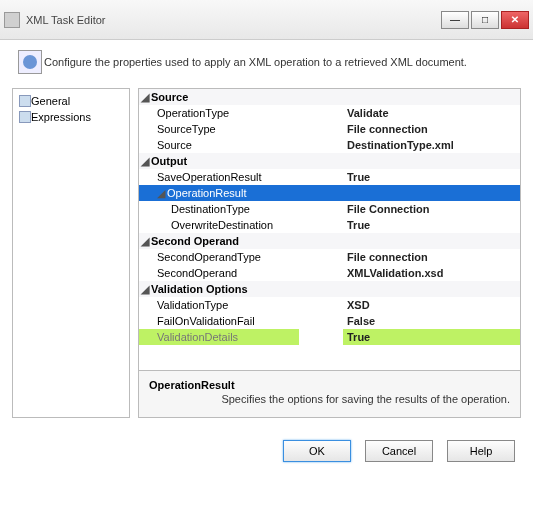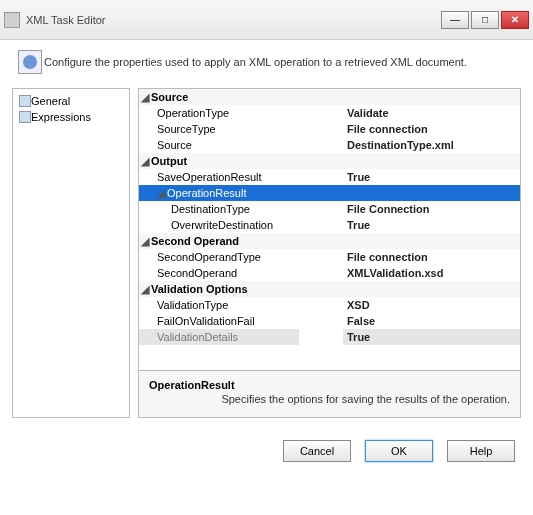--- a/index.html
+++ b/index.html
@@ -23,21 +23,21 @@
     .row { display: flex; font-size: 11px; line-height: 16px; }
     .row .c1 { width: 160px; padding-left: 4px; display: flex; align-items: center; }
     .row .c2 { flex: 1; font-weight: bold; color: #222; padding-left: 4px; margin-left: 44px; }
     .cat { font-weight: bold; background: #f6f6f8; }
     .cat .c1 { padding-left: 2px; }
     .caret { display: inline-block; width: 10px; color: #555; }
     .indent1 { padding-left: 18px !important; }
     .indent2 { padding-left: 32px !important; }
     .sel { background: #1a6fd6; color: #fff; }
     .sel .c2 { color: #fff; }
-    .hl .c1, .hl .c2 { background: #e5e5e5; }
+    .hl .c1, .hl .c2 { background: #bef264; }
     .hl .c1 { color: #777; }
     .info-panel { border-top: 1px solid #bbb; padding: 8px 10px 12px 10px; background: #f6f6f6; }
     .info-title { font-weight: bold; font-size: 11px; margin-bottom: 2px; }
     .info-desc { font-size: 11px; color: #333; text-align: right; }
     .buttons { display: flex; justify-content: flex-end; gap: 14px; padding: 14px 18px 0 0; }
     .btn { min-width: 68px; height: 22px; border: 1px solid #888; background: linear-gradient(#fdfdfd, #e6e6e6); font-size: 11px; cursor: pointer; }
     .btn.primary { border: 1px solid #3a8fe0; box-shadow: 0 0 2px #6ab0f0; }
   </style>
 </head>
 <body>
@@ -173,16 +173,16 @@
         </div>
       </div>
     <div class="info-panel">
       <div class="info-title">OperationResult</div>
       <div class="info-desc">Specifies the options for saving the results of the operation.</div>
     </div>
   </div>
 </div>
 
 <div class="buttons">
+  <button class="btn primary">OK</button>
   <button class="btn">Cancel</button>
-  <button class="btn primary">OK</button>
   <button class="btn">Help</button>
 </div>
 
 </body></html>

